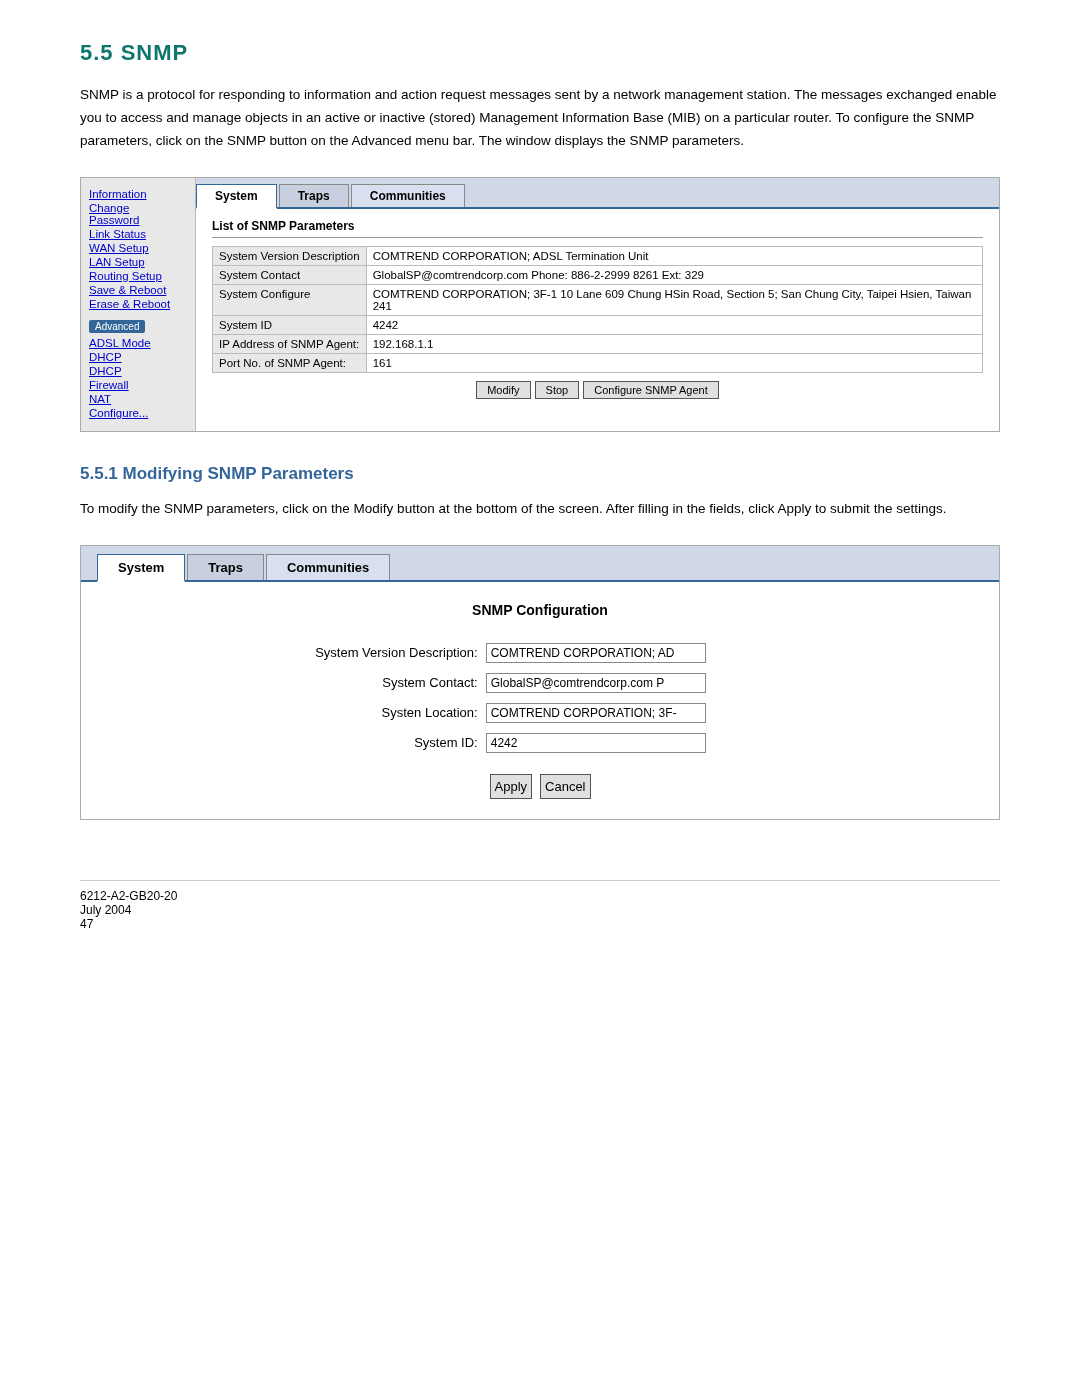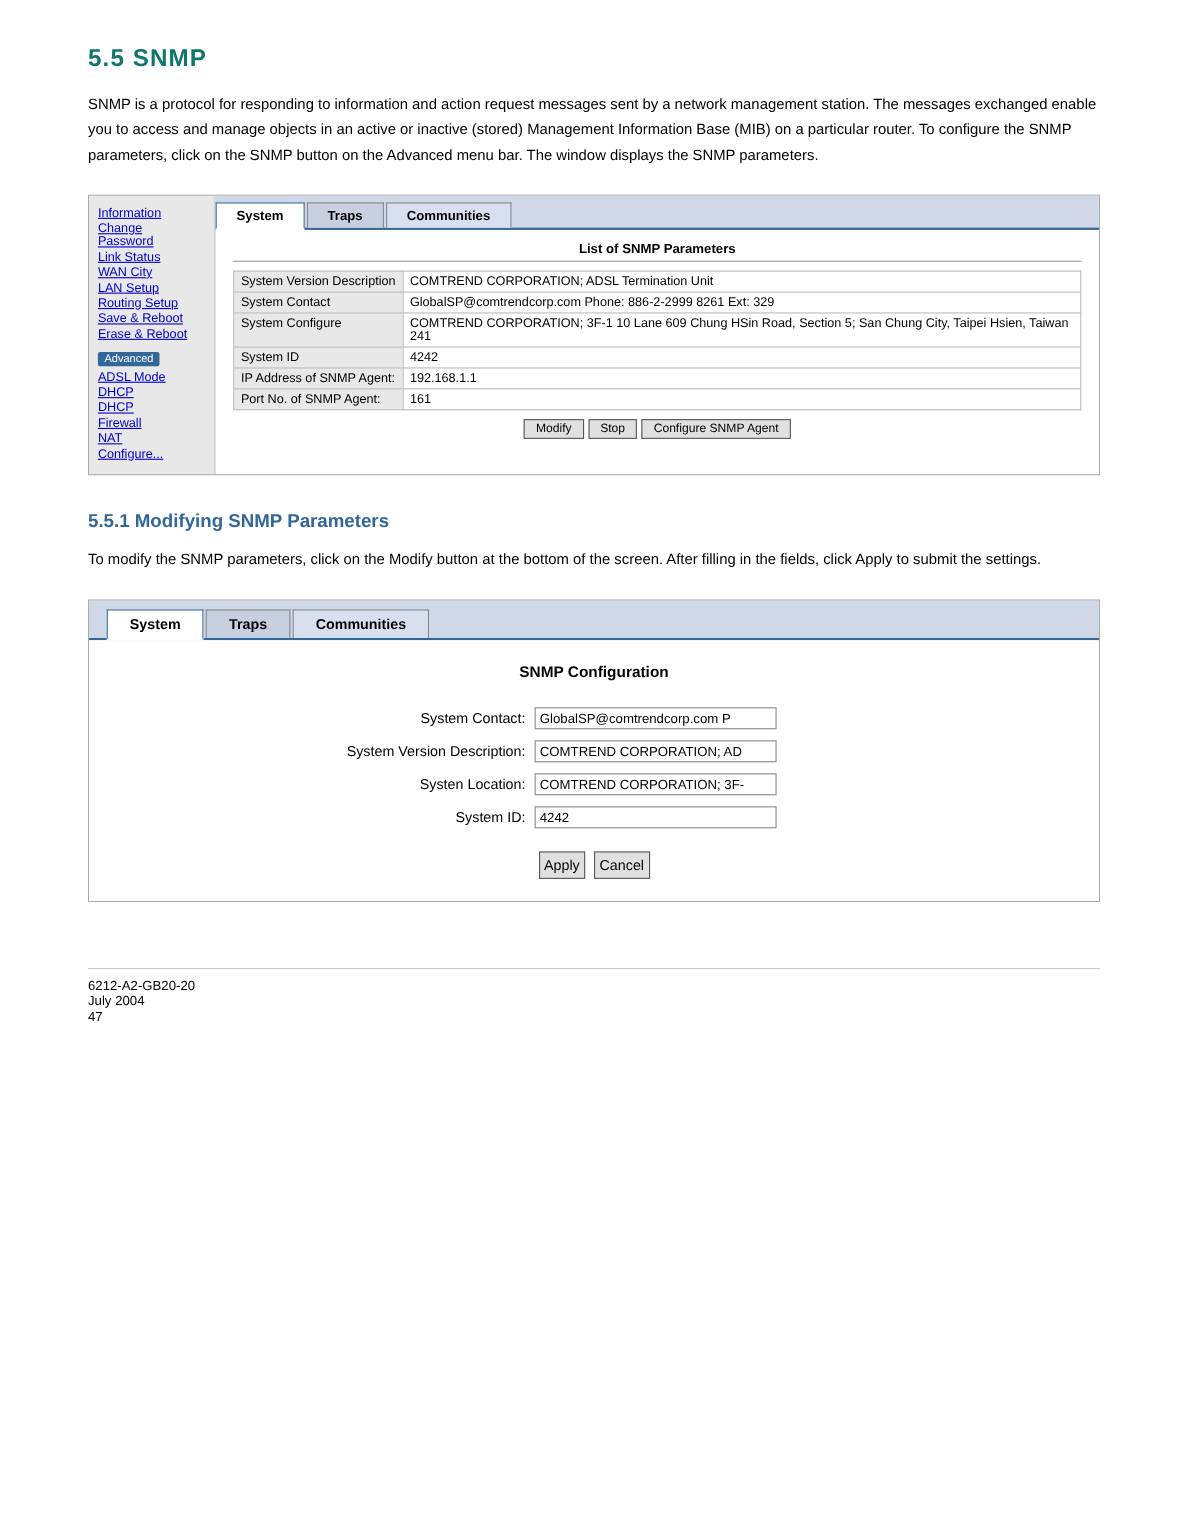--- a/index.html
+++ b/index.html
@@ -104,21 +104,20 @@
     .tab.communities {
       background: #d8e0f0;
     }
 
     
     .inner-content {
       padding: 10px 16px;
     }
 
     .section-header {
-      text-align: center;
       font-weight: bold;
       font-size: 12px;
       margin-bottom: 8px;
       color: #000;
       border-bottom: 1px solid #999;
       padding-bottom: 4px;
     }
 
     
     .params-table {
@@ -274,21 +273,21 @@
 <h1 class="section-title">5.5   SNMP</h1>
 
 <p class="body-text">SNMP is a protocol for responding to information and action request messages sent by a network management station. The messages exchanged enable you to access and manage objects in an active or inactive (stored) Management Information Base (MIB) on a particular router. To configure the SNMP parameters, click on the SNMP button on the Advanced menu bar.  The window displays the SNMP parameters.</p>
 
 <div class="screenshot-box">
 
   <div class="sidebar">
     <a>Information</a>
     <a>Change<br>Password</a>
     <a>Link Status</a>
-    <a>WAN City</a>
+    <a>WAN Setup</a>
     <a>LAN Setup</a>
     <a>Routing Setup</a>
     <a>Save &amp; Reboot</a>
     <a>Erase &amp; Reboot</a>
     <div class="divider"></div>
     <span class="advanced-badge">Advanced</span>
     <a>ADSL Mode</a>
     <a>DHCP</a>
     <a>DHCP</a>
     <a>Firewall</a>
@@ -355,29 +354,29 @@
     <div class="config-tab active">System</div>
     <div class="config-tab">Traps</div>
     <div class="config-tab communities">Communities</div>
   </div>
 
   <div class="config-inner">
     <div class="config-section-header">SNMP Configuration</div>
 
     <div class="config-form">
       <div class="config-row">
+        <div class="config-label">System Version Description:</div>
+        <div class="config-input">
+          <input type="text" value="COMTREND CORPORATION; AD" style="">
+        </div>
+      </div>
+      <div class="config-row">
         <div class="config-label">System Contact:</div>
         <div class="config-input">
           <input type="text" value="GlobalSP@comtrendcorp.com P" style="">
-        </div>
-      </div>
-      <div class="config-row">
-        <div class="config-label">System Version Description:</div>
-        <div class="config-input">
-          <input type="text" value="COMTREND CORPORATION; AD" style="">
         </div>
       </div>
       <div class="config-row">
         <div class="config-label">Systen Location:</div>
         <div class="config-input">
           <input type="text" value="COMTREND CORPORATION; 3F-" style="">
         </div>
       </div>
       <div class="config-row">
         <div class="config-label">System ID:</div>

